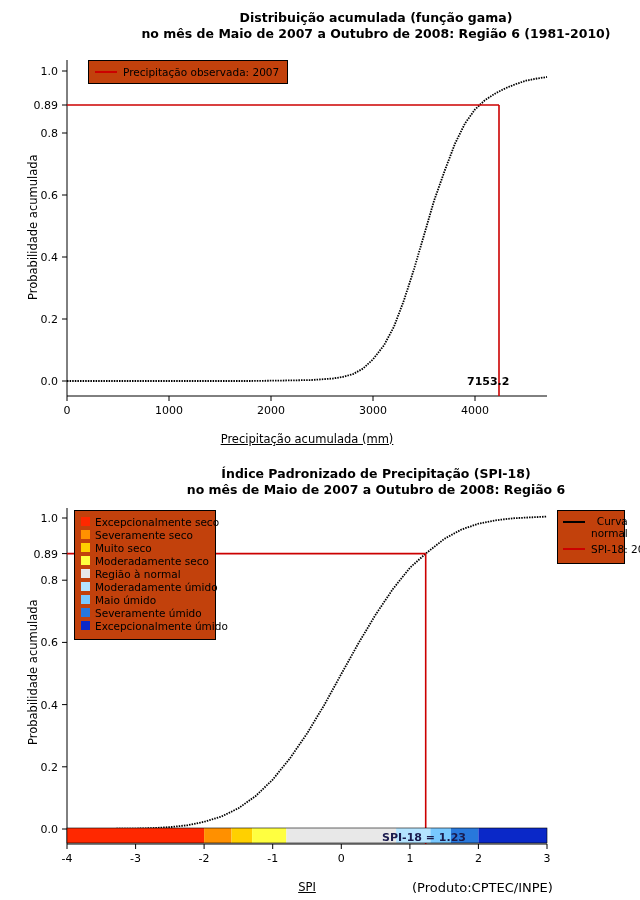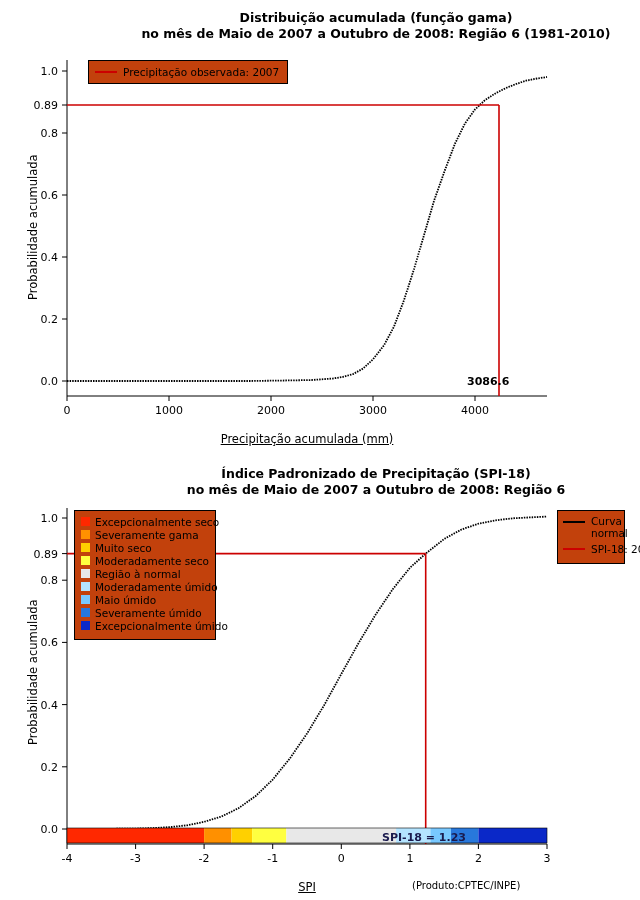--- a/index.html
+++ b/index.html
@@ -102,21 +102,21 @@
     margin-right: 6px;
     flex: 0 0 auto;
   }
   .annot {
     position: absolute;
     font-size: 11px;
     font-weight: bold;
   }
   .credit {
     position: absolute;
-    font-size: 10px;
+    font-size: 13px;
   }
   .spi-label {
     position: absolute;
     font-size: 11px;
     font-weight: bold;
     color: #1a1a4d;
   }
 </style>
 </head>
 <body>
@@ -170,21 +170,21 @@
       <line x1="487" y1="105" x2="487" y2="396" stroke="#cc0000" stroke-width="1.6"></line>
     </svg>
 
     <div class="legend-box" style="left:76px; top:60px; width:200px; height:24px; padding:4px 6px;">
       <div class="legend-row">
         <span class="legend-line"></span>
         <span>Precipitação observada: 2007</span>
       </div>
     </div>
 
-    <div class="annot" style="left:455px; top:375px;">3086.6</div>
+    <div class="annot" style="left:455px; top:375px;">7153.2</div>
 
     <div class="axis-label" style="left:125px; top:432px; width:340px;">Precipitação acumulada (mm)</div>
     <div class="ylabel" style="left:14px; top:300px;">Probabilidade acumulada</div>
   </div>
 </div>
 
 <div class="panel" id="panel-bottom">
   <div class="title">
     <div>Índice Padronizado de Precipitação (SPI-18)</div>
     <div>no mês de Maio de 2007 a Outubro de 2008: Região 6</div>
@@ -253,21 +253,21 @@
 
     <div class="spi-label" style="left:370px; top:381px;text-align:center;">SPI-18 = 1.23</div>
 
     <div class="legend-box" style="left:62px; top:60px; width:142px; height:130px; padding:4px 6px;">
       <div class="legend-row">
         <span class="legend-swatch" style="background:#ff2800"></span>
         <span>Excepcionalmente seco</span>
       </div>
       <div class="legend-row">
         <span class="legend-swatch" style="background:#ff9000"></span>
-        <span>Severamente gama</span>
+        <span>Severamente seco</span>
       </div>
       <div class="legend-row">
         <span class="legend-swatch" style="background:#ffd000"></span>
         <span>Muito seco</span>
       </div>
       <div class="legend-row">
         <span class="legend-swatch" style="background:#ffff40"></span>
         <span>Moderadamente seco</span>
       </div>
       <div class="legend-row">
@@ -285,21 +285,21 @@
       <div class="legend-row">
         <span class="legend-swatch" style="background:#2878dc"></span>
         <span>Severamente úmido</span>
       </div>
       <div class="legend-row">
         <span class="legend-swatch" style="background:#0a28c8"></span>
         <span>Excepcionalmente úmido</span>
       </div>
     </div>
 
-    <div class="legend-box" style="left:545px; top:60px; width:68px; height:54px; padding:4px 5px;">
+    <div class="legend-box" style="left:545px; top:60px; width:68px; height:54px; padding:4px 5px;text-align:right;">
       <div class="legend-row" style="height:26px; align-items:flex-start;">
         <span class="legend-line-black" style="margin-top:6px;"></span>
         <span style="line-height:12px;">
           <span>Curva</span><br>
           <span>normal</span>
         </span>
       </div>
       <div class="legend-row" style="height:16px;">
         <span class="legend-line"></span>
         <span>SPI-18: 2007</span>

